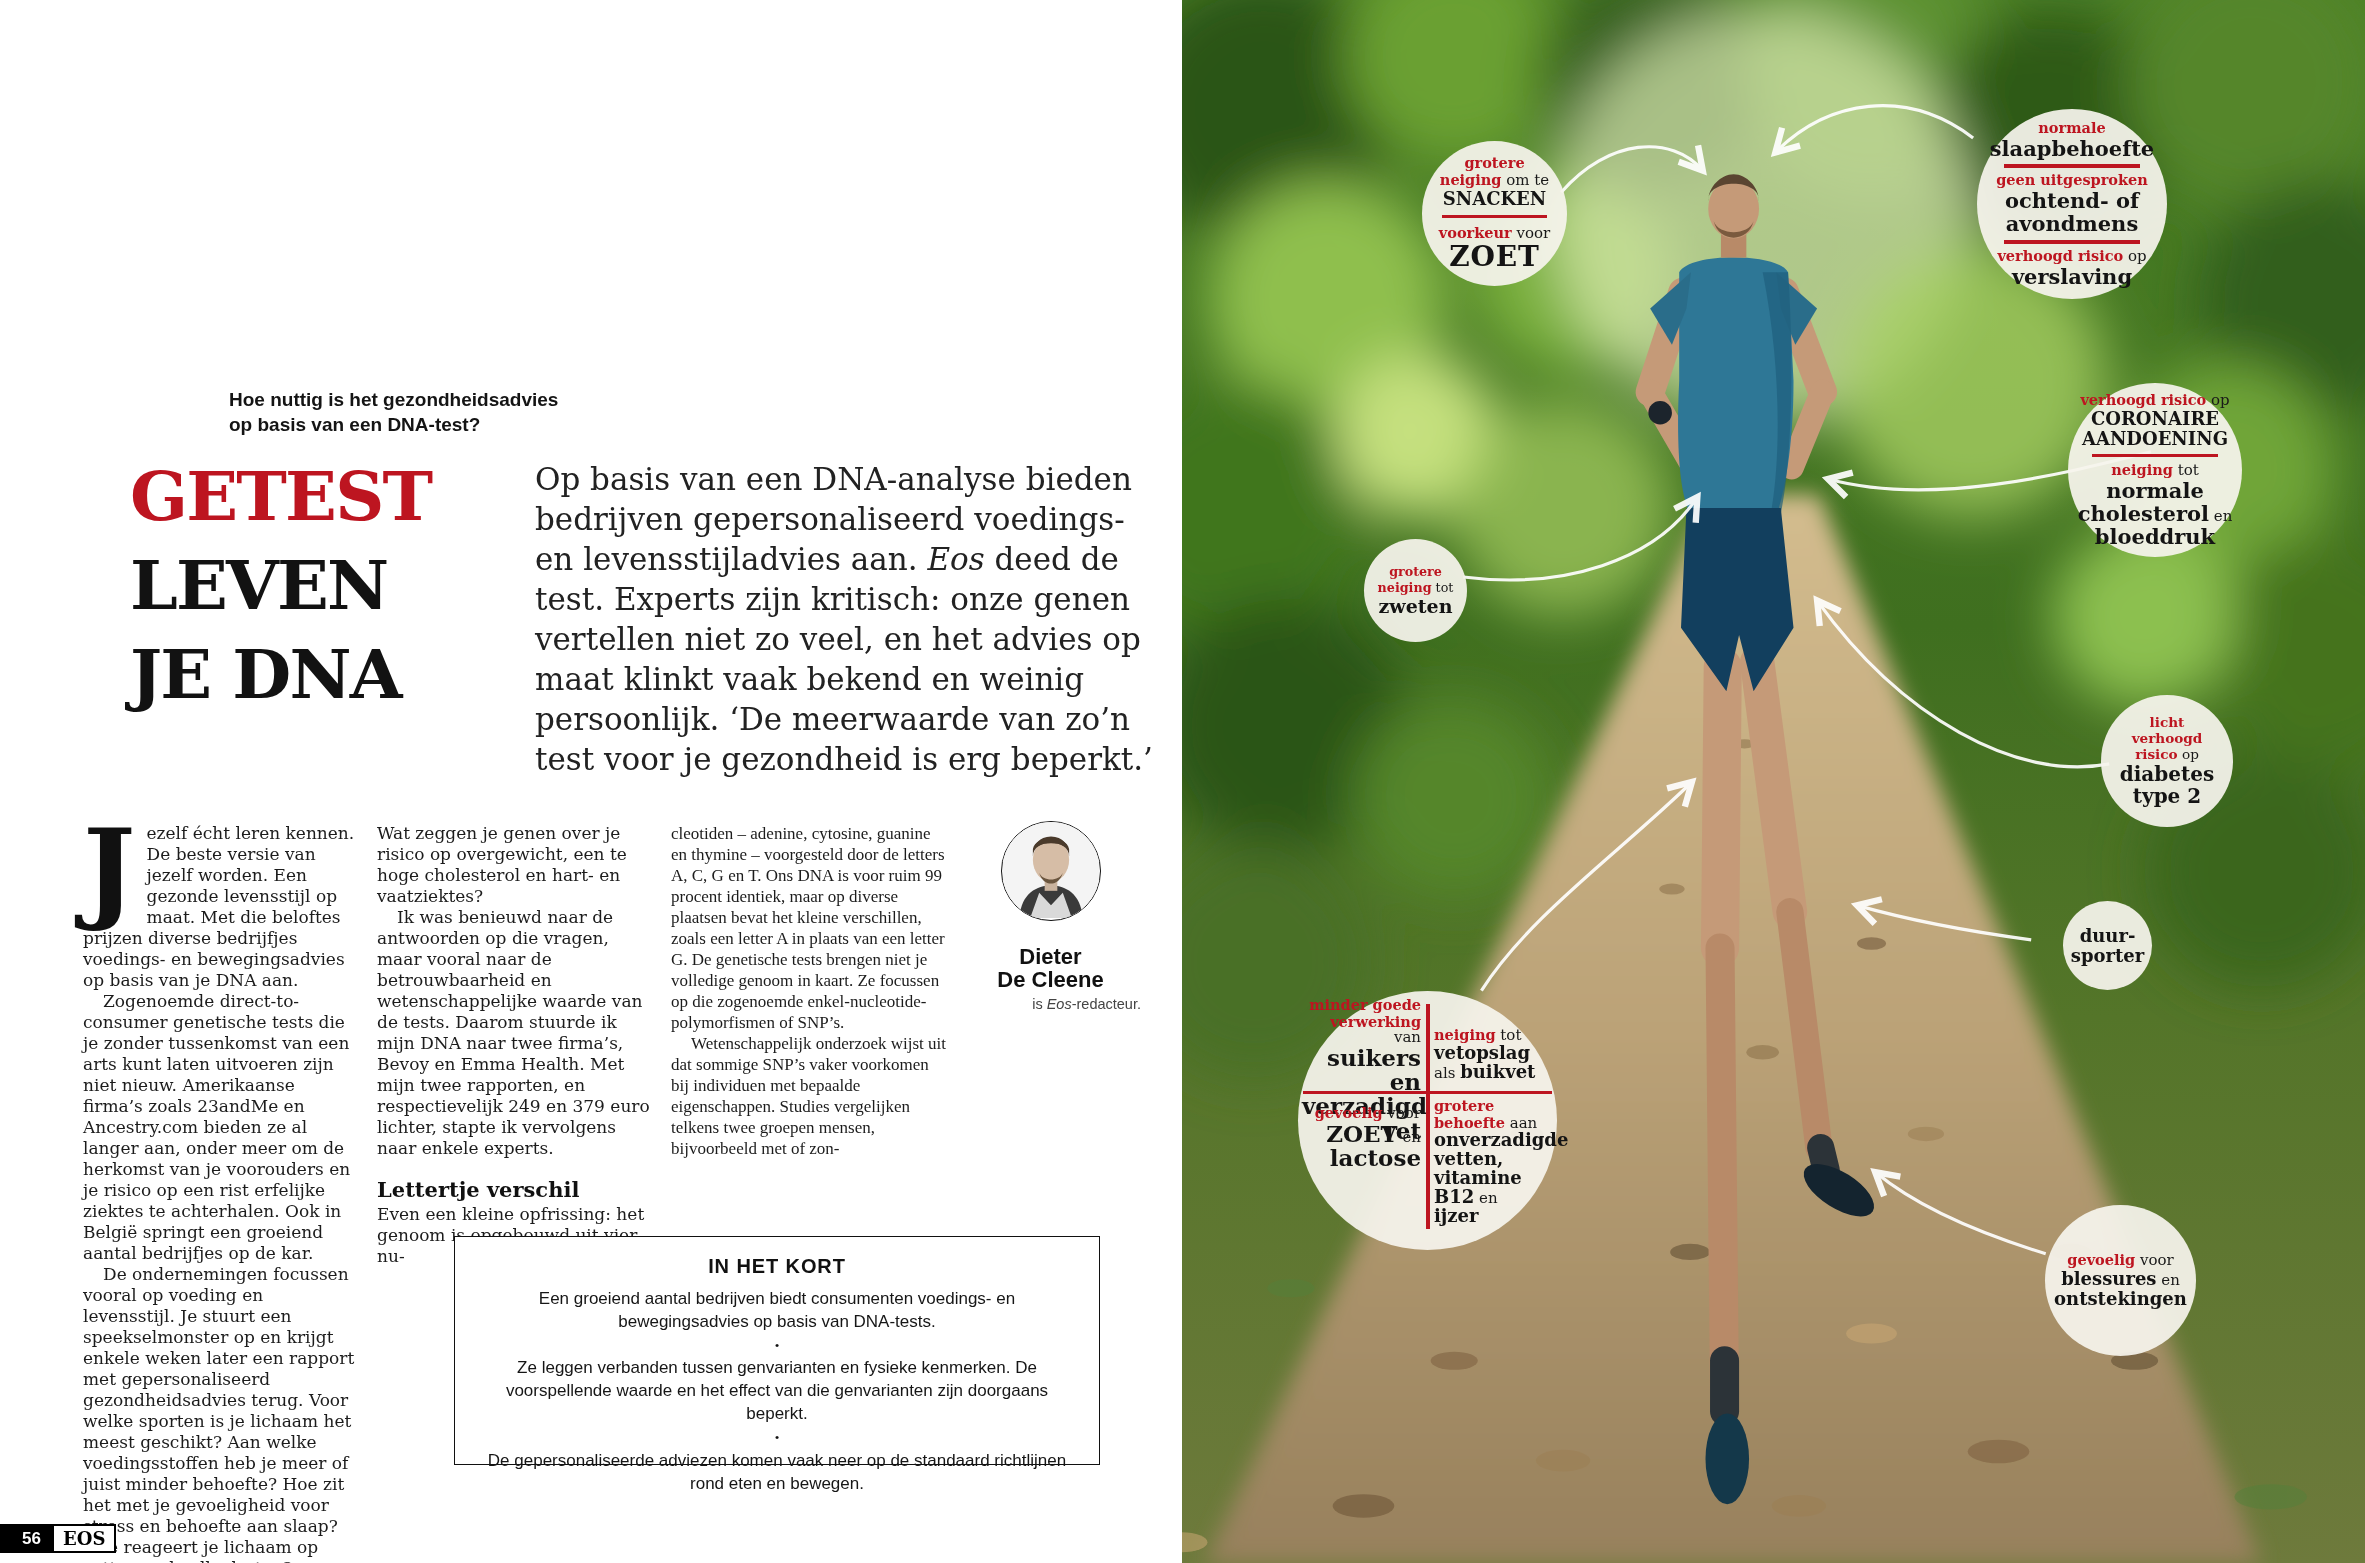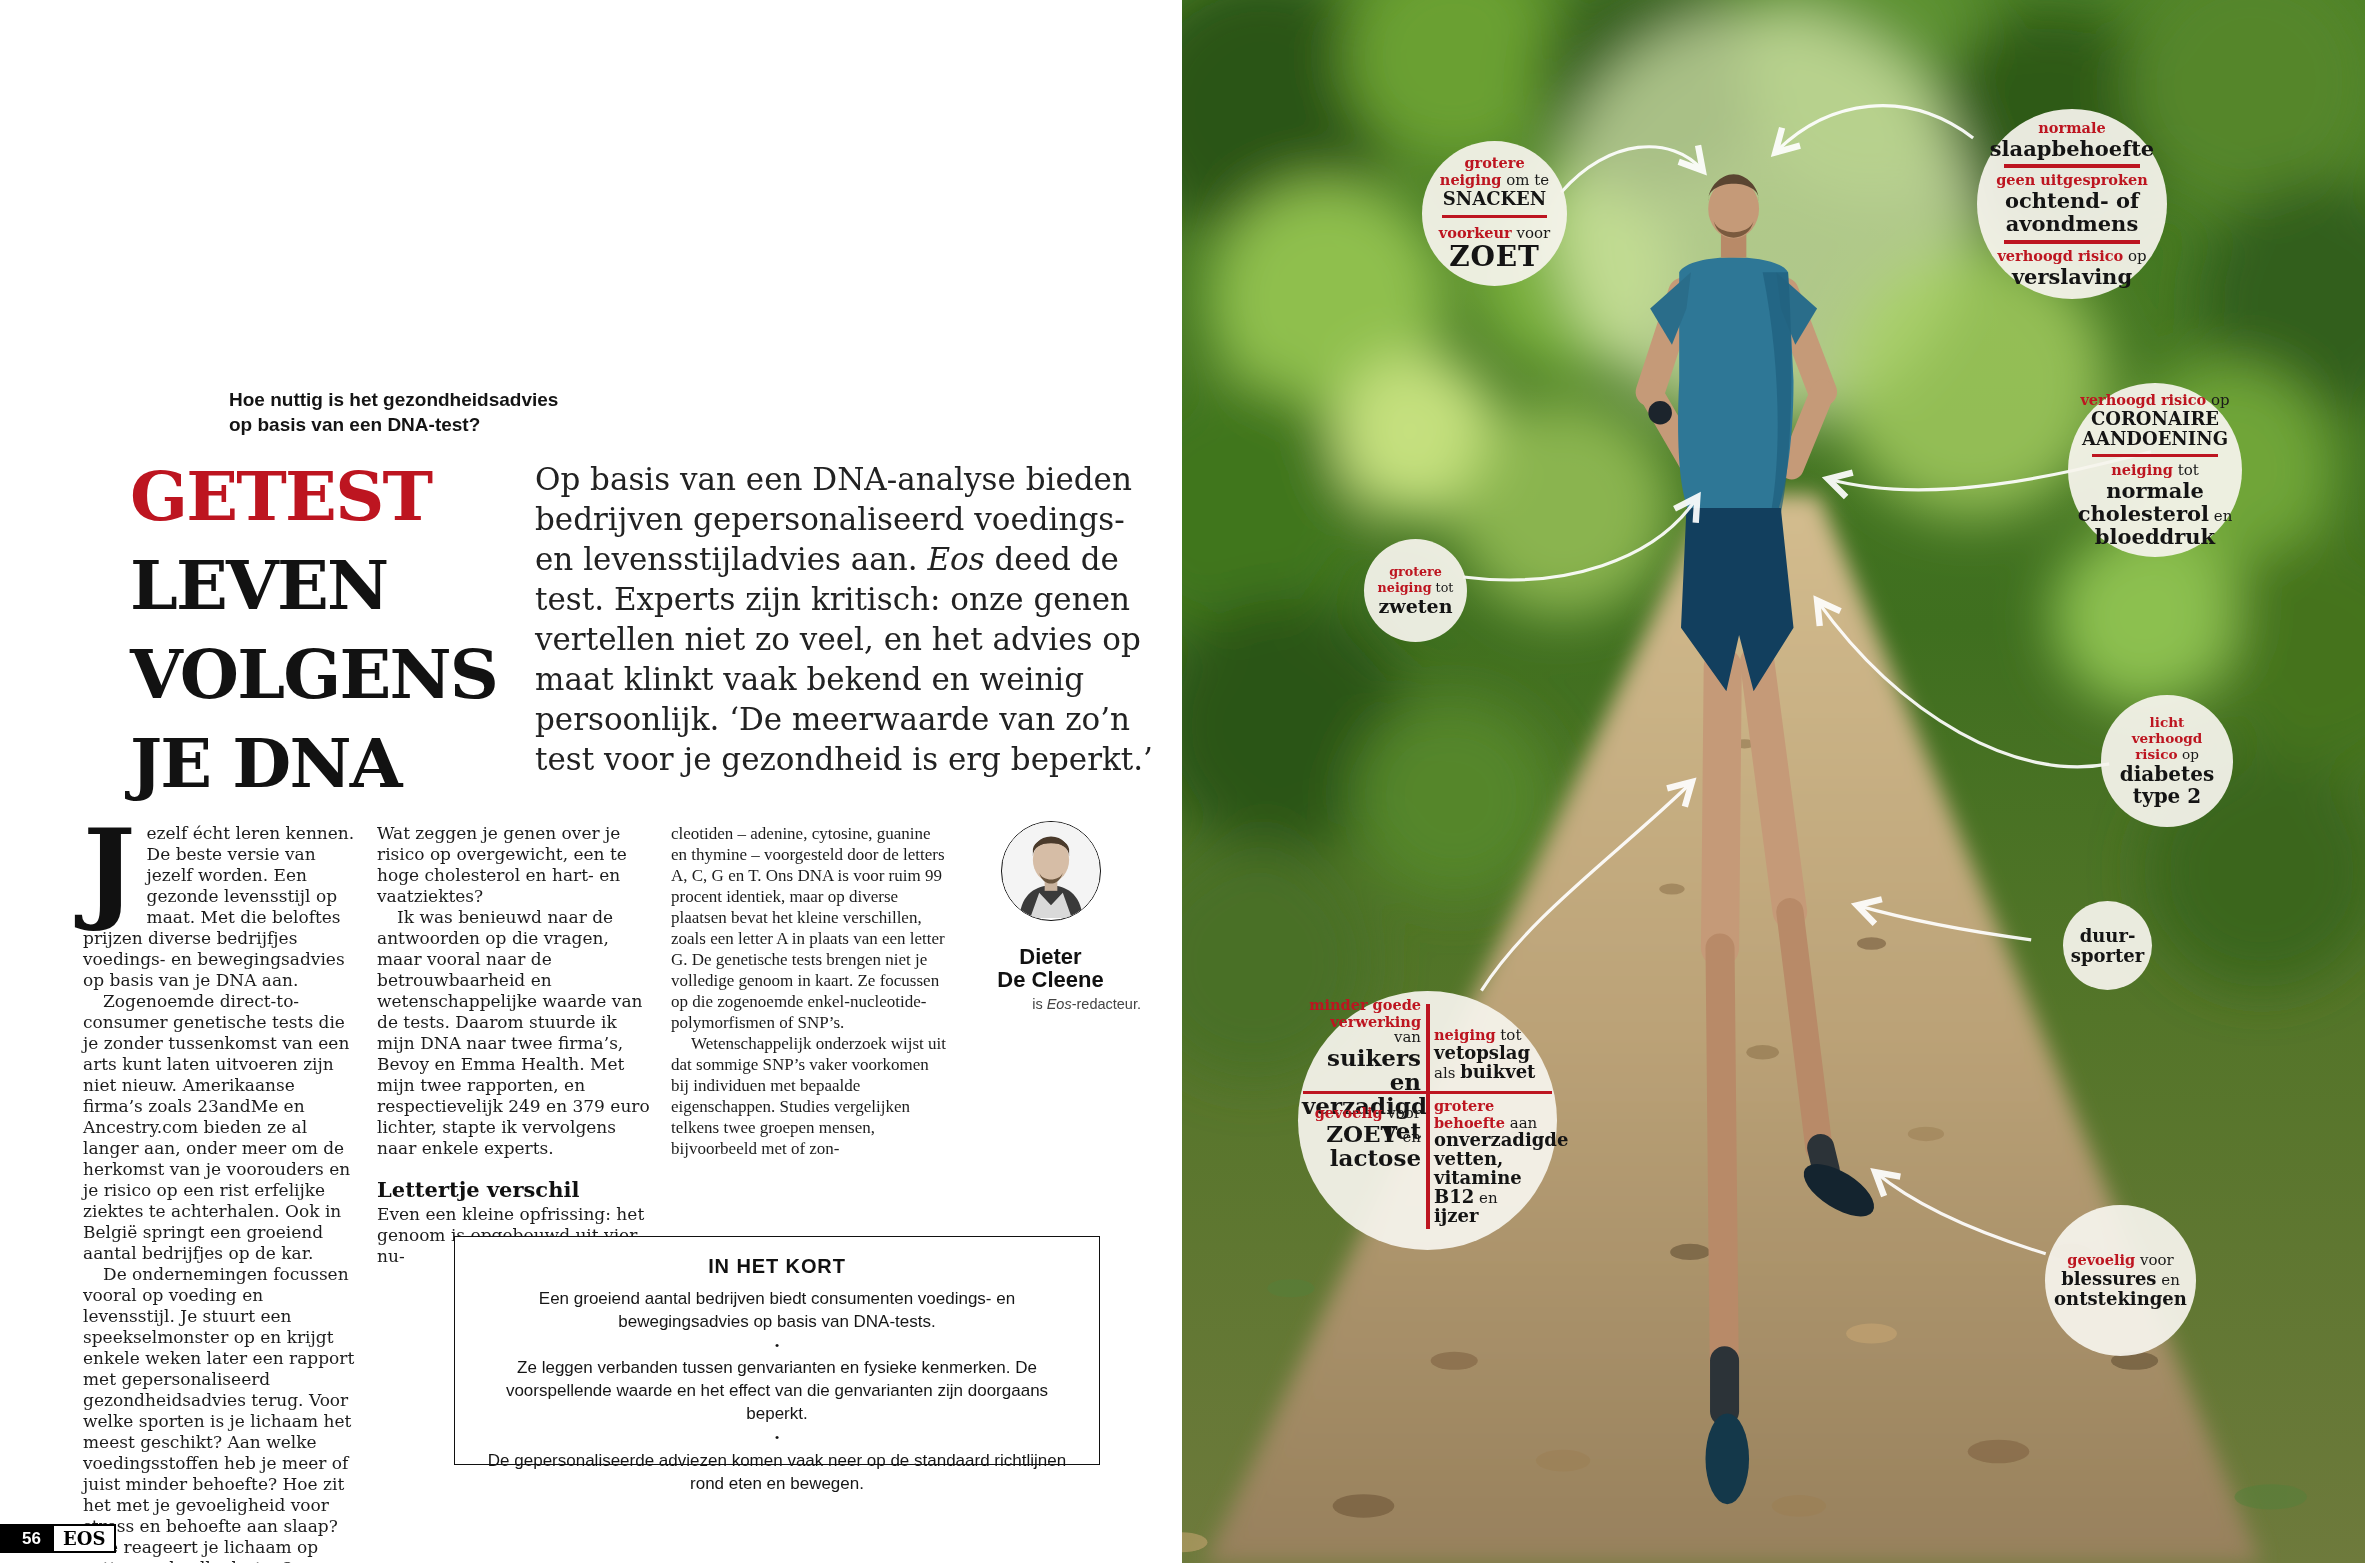--- a/index.html
+++ b/index.html
@@ -90,21 +90,20 @@
 <div class="spread">
 
   <div class="left-page">
 
     <div class="kicker">Hoe nuttig is het gezondheidsadvies
 op basis van een DNA-test?</div>
 
     <h1 class="headline">
       <span class="hl-red">GETEST</span>
       <span>LEVEN</span>
-      <span>VOLGENS</span>
       <span>JE DNA</span>
     </h1>
 
     <div class="intro">
       <span>Op basis van een DNA-analyse bieden bedrijven gepersonaliseerd voedings- en levensstijladvies aan. </span><span class="it">Eos</span><span> deed de test. Experts zijn kritisch: onze genen vertellen niet zo veel, en het advies op maat klinkt vaak bekend en weinig persoonlijk. ‘De meerwaarde van zo’n test voor je gezondheid is erg beperkt.’</span>
     </div>
 
     <div class="bodycol col1">
       <p><span class="dropcap">J</span><span>ezelf écht leren kennen. De beste versie van jezelf worden. Een gezonde levensstijl op maat. Met die beloftes prijzen diverse bedrijfjes voedings- en bewegingsadvies op basis van je DNA aan.</span></p>
       <p class="ind">Zogenoemde direct-to-consumer genetische tests die je zonder tussenkomst van een arts kunt laten uitvoeren zijn niet nieuw. Amerikaanse firma’s zoals 23andMe en Ancestry.com bieden ze al langer aan, onder meer om de herkomst van je voorouders en je risico op een rist erfelijke ziektes te achterhalen. Ook in België springt een groeiend aantal bedrijfjes op de kar.</p>

